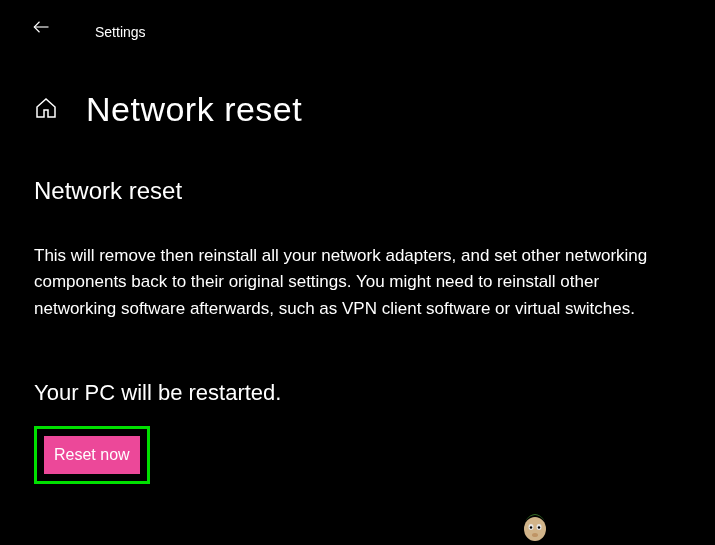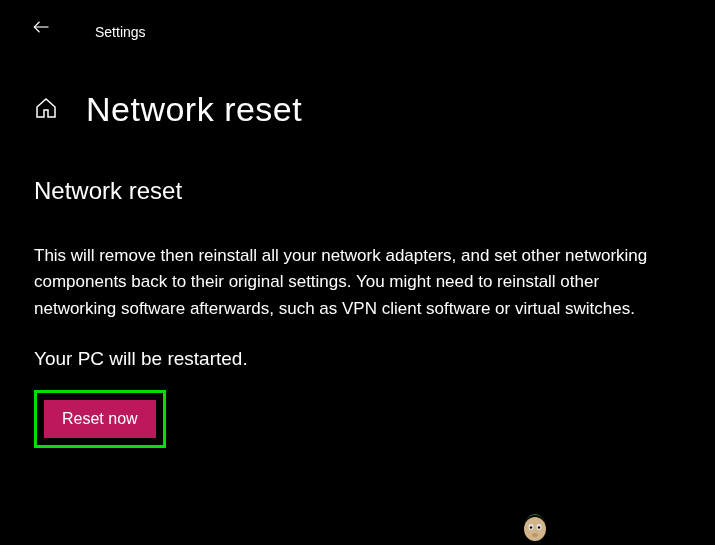--- a/index.html
+++ b/index.html
@@ -65,41 +65,41 @@
       font-weight: 300;
       color: #ffffff;
       margin-bottom: 38px;
     }
     .description {
       font-size: 17px;
       font-weight: 400;
       color: #ffffff;
       line-height: 1.55;
       max-width: 640px;
-      margin-bottom: 26px;
+      margin-bottom: 58px;
     }
     .restart-note {
-      font-size: 19px;
+      font-size: 22px;
       font-weight: 400;
       color: #ffffff;
       margin-bottom: 20px;
     }
     .highlight-box {
       display: inline-block;
       padding: 7px;
       border: 3px solid #00e000;
     }
     .reset-button {
-      background: #be185d;
+      background: #ec4899;
       border: none;
       color: #ffffff;
       font-size: 16px;
       font-weight: 400;
       font-family: inherit;
-      padding: 10px 18px;
+      padding: 10px 10px;
       cursor: pointer;
     }
     .mascot {
       position: absolute;
       bottom: 2px;
       right: 160px;
       width: 40px;
       height: 40px;
       opacity: 0.9;
     }

